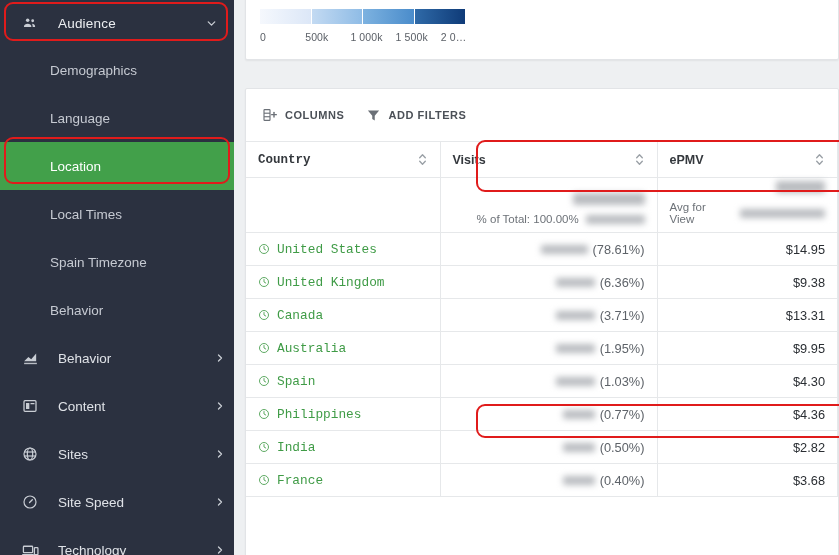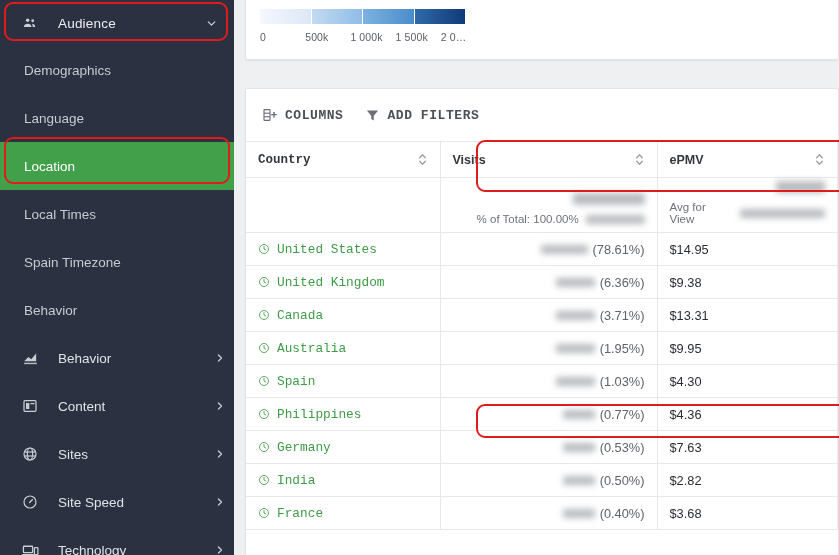--- a/index.html
+++ b/index.html
@@ -24,21 +24,21 @@
     padding: 0 16px 0 22px; color: #eceef1;
     font-size: 13.5px; letter-spacing: .2px;
     cursor: pointer;
   }
   .nav-group-head .ico { width: 24px; display: flex; align-items: center; color: #c9cdd4; }
   .nav-group-head .lbl { flex: 1; margin-left: 12px; }
   .nav-group-head .chev { color: #c9cdd4; display: flex; align-items: center; }
 
   .nav-sub {
     height: 48px; display: flex; align-items: center;
-    padding-left: 24px; color: #c6cad2; font-size: 13.5px;
+    padding-left: 50px; color: #c6cad2; font-size: 13.5px;
     cursor: pointer;
   }
   .nav-sub.active { background: #42a04a; color: #ffffff; }
 
   .nav-item {
     height: 48px; display: flex; align-items: center;
     padding: 0 8px 0 22px; color: #dfe2e7; font-size: 13.5px;
     cursor: pointer;
   }
   .nav-item .ico { width: 24px; display: flex; align-items: center; color: #c9cdd4; }
@@ -66,23 +66,23 @@
   }
   .legend-ticks span { width: 50px; text-align: left; }
   .legend-ticks span:first-child { width: 50px; }
 
   
   .table-card { top: 88px; bottom: -80px; left: 11px; right: 0; border-radius: 2px; }
 
   .toolbar { height: 52px; display: flex; align-items: center; padding-left: 14px; gap: 18px; }
   .tool-btn {
     display: flex; align-items: center; gap: 7px;
-    color: #4b5057; font-size: 13px; font-weight: 700;
+    color: #4b5057; font-size: 11px; font-weight: 700;
     letter-spacing: .55px; cursor: pointer; background: none; border: none;
-    font-family: Liberation Mono, monospace;
+    font-family: Liberation Sans, sans-serif;
     padding: 4px 2px;
   }
   .tool-btn .ic { display: flex; align-items: center; color: #6b7077; }
 
   table.grid { width: 100%; border-collapse: collapse; table-layout: fixed; }
   table.grid th, table.grid td { border: 1px solid #e6e8ea; border-left: none; }
   table.grid th:first-child, table.grid td:first-child { border-left: none; font-family: Liberation Mono, monospace; }
 
   th.hcell {
     height: 36px; background: #fff; padding: 0 12px;
@@ -100,21 +100,21 @@
   .blur { filter: blur(3.4px); background: #b9bcc0; border-radius: 2px;
     color: transparent; user-select: none; display: inline-block; }
   .blur.big { height: 12px; }
   .blur.sm  { height: 9px; }
 
   td.cell { height: 33px; font-size: 12.8px; padding: 0 12px; vertical-align: middle; }
   td.country { color: #3f9b46; }
   .ctry { display: flex; align-items: center; gap: 7px; }
   .ctry .clk { color: #56a55c; display: flex; align-items: center; }
   td.visits { text-align: right; color: #5e6369; }
-  td.epmv { text-align: left; color: #2a2e33; }
+  td.epmv { text-align: right; color: #2a2e33; }
   .vwrap { display: flex; justify-content: flex-end; align-items: center; gap: 5px; }
 
   
   .annot {
     position: absolute; border: 2.6px solid #e01b1b;
     border-radius: 9px; pointer-events: none; z-index: 40;
   }
 </style>
 </head>
 <body>
@@ -473,40 +473,20 @@
             </tr>
             <tr>
               <td class="cell country">
                 <span class="ctry">
                   <span class="clk">
                     <svg width="12" height="12" viewBox="0 0 24 24" fill="none" stroke="currentColor" stroke-width="1.9">
                       <circle cx="12" cy="12" r="9"></circle>
                       <polyline points="12 7 12 12 15.5 14" stroke-linecap="round" stroke-linejoin="round"></polyline>
                     </svg>
                   </span>
-                  <span>Germany</span>
-                </span>
-              </td>
-              <td class="cell visits">
-                <span class="vwrap">
-                  <span class="blur sm">6 399</span>
-                  <span>(0.53%)</span>
-                </span>
-              </td>
-              <td class="cell epmv"><span>$7.63</span></td>
-            </tr>
-            <tr>
-              <td class="cell country">
-                <span class="ctry">
-                  <span class="clk">
-                    <svg width="12" height="12" viewBox="0 0 24 24" fill="none" stroke="currentColor" stroke-width="1.9">
-                      <circle cx="12" cy="12" r="9"></circle>
-                      <polyline points="12 7 12 12 15.5 14" stroke-linecap="round" stroke-linejoin="round"></polyline>
-                    </svg>
-                  </span>
                   <span>India</span>
                 </span>
               </td>
               <td class="cell visits">
                 <span class="vwrap">
                   <span class="blur sm">6 019</span>
                   <span>(0.50%)</span>
                 </span>
               </td>
               <td class="cell epmv"><span>$2.82</span></td>

